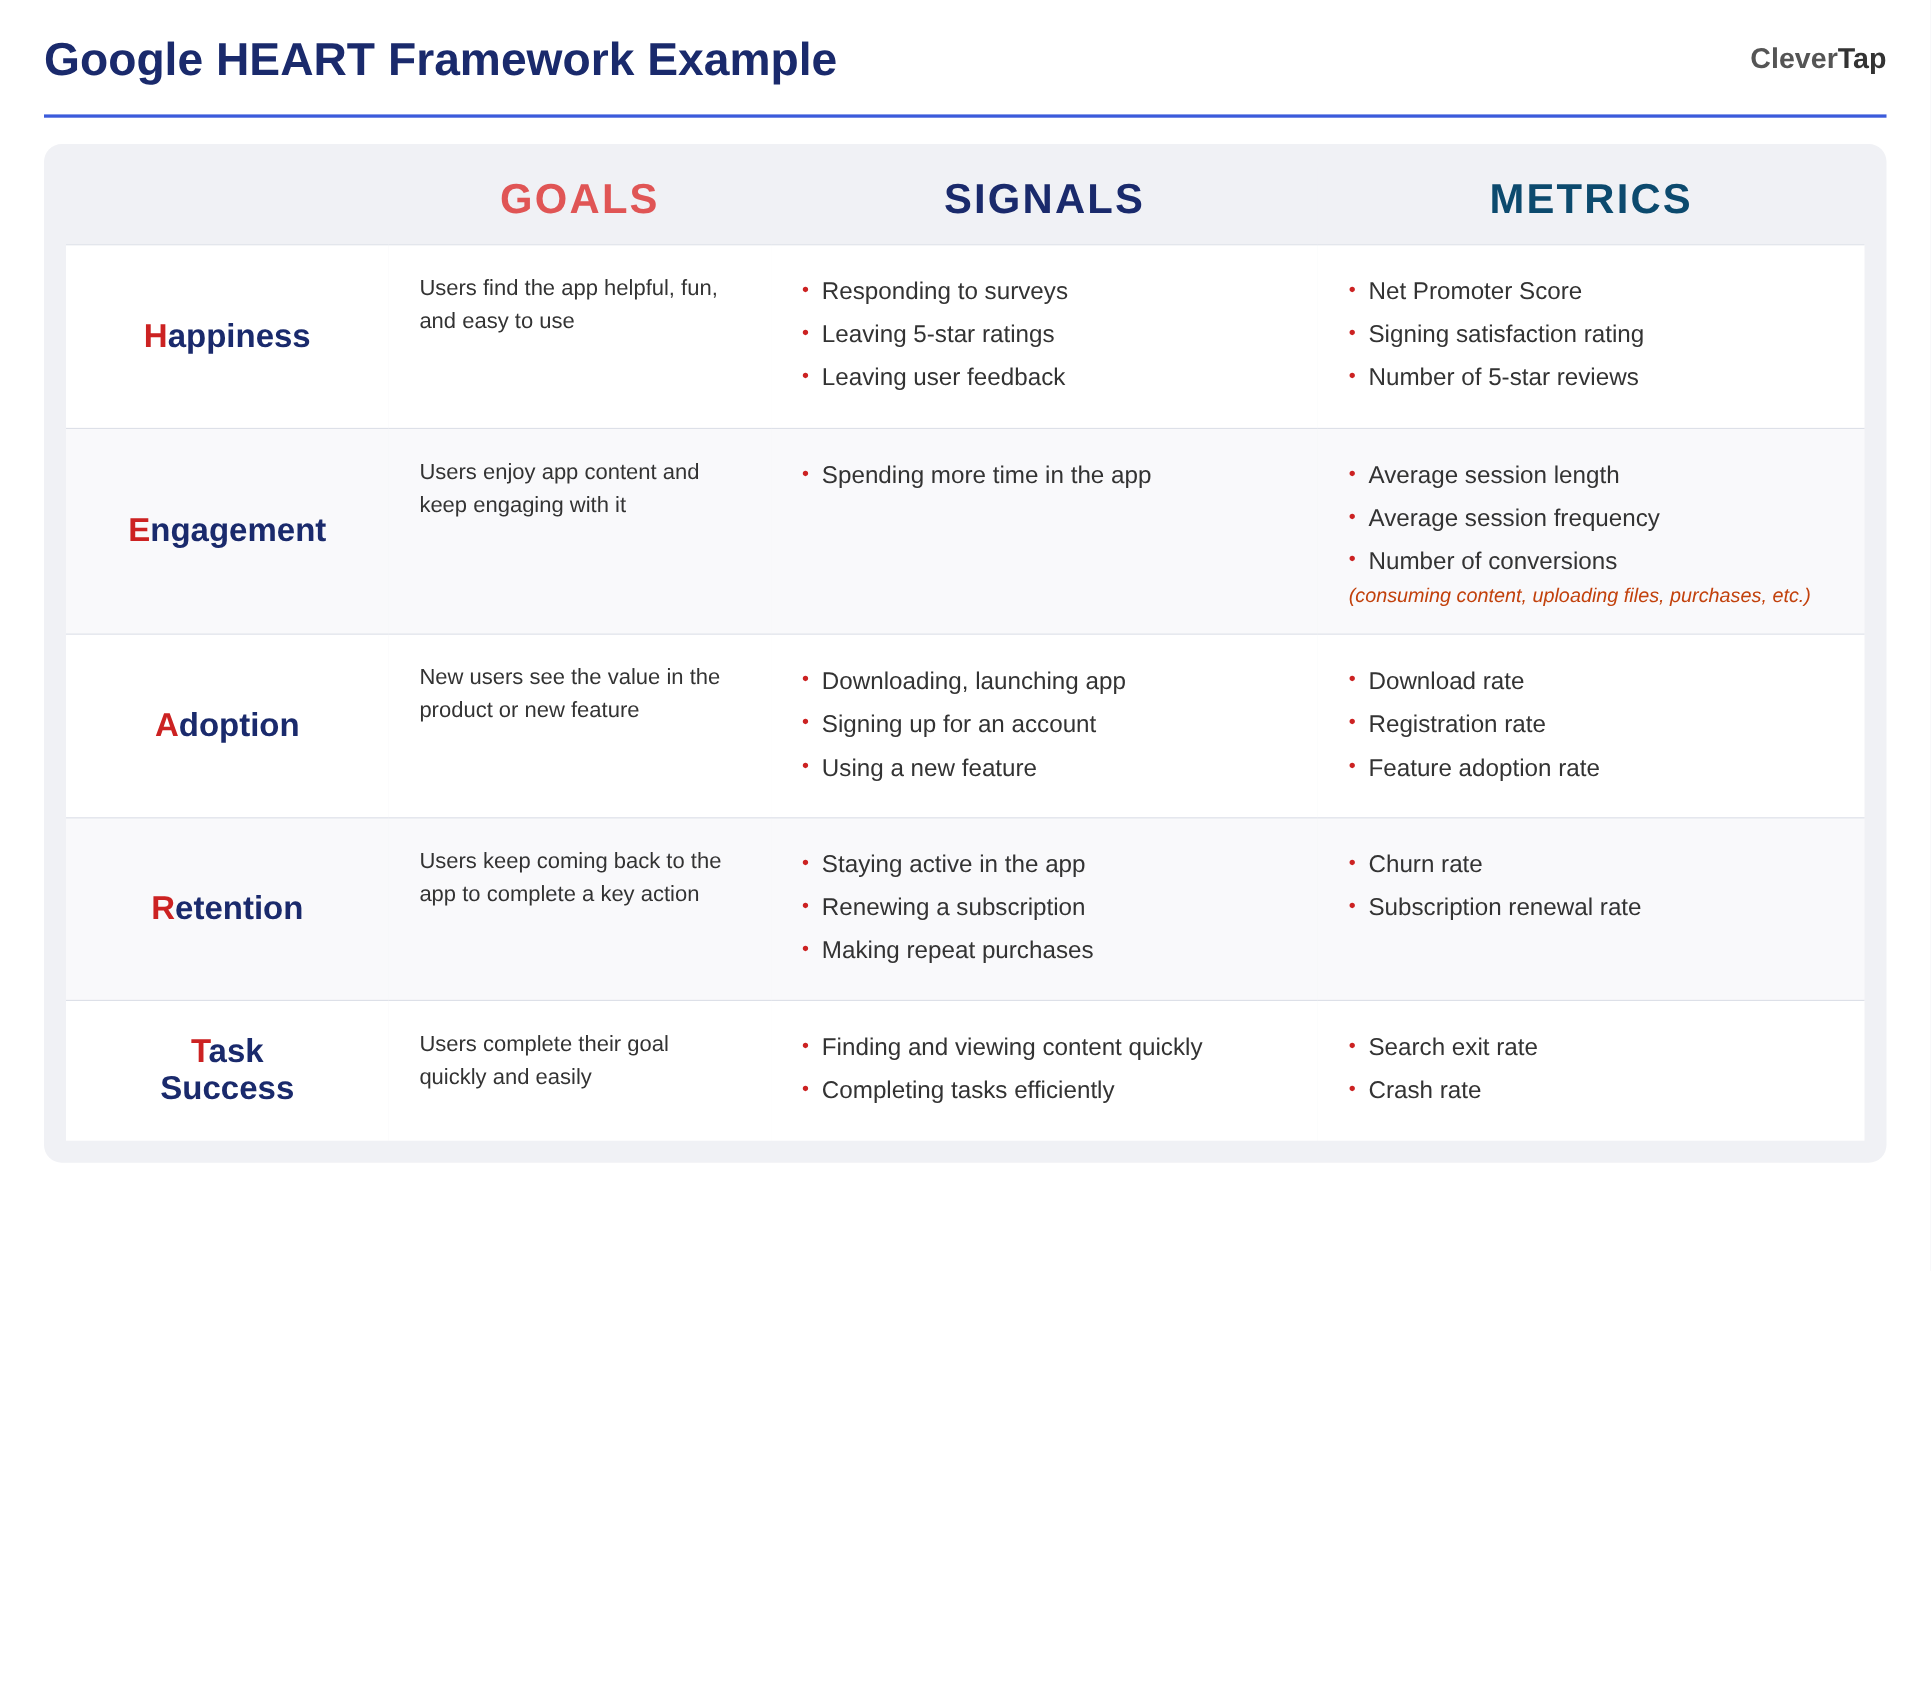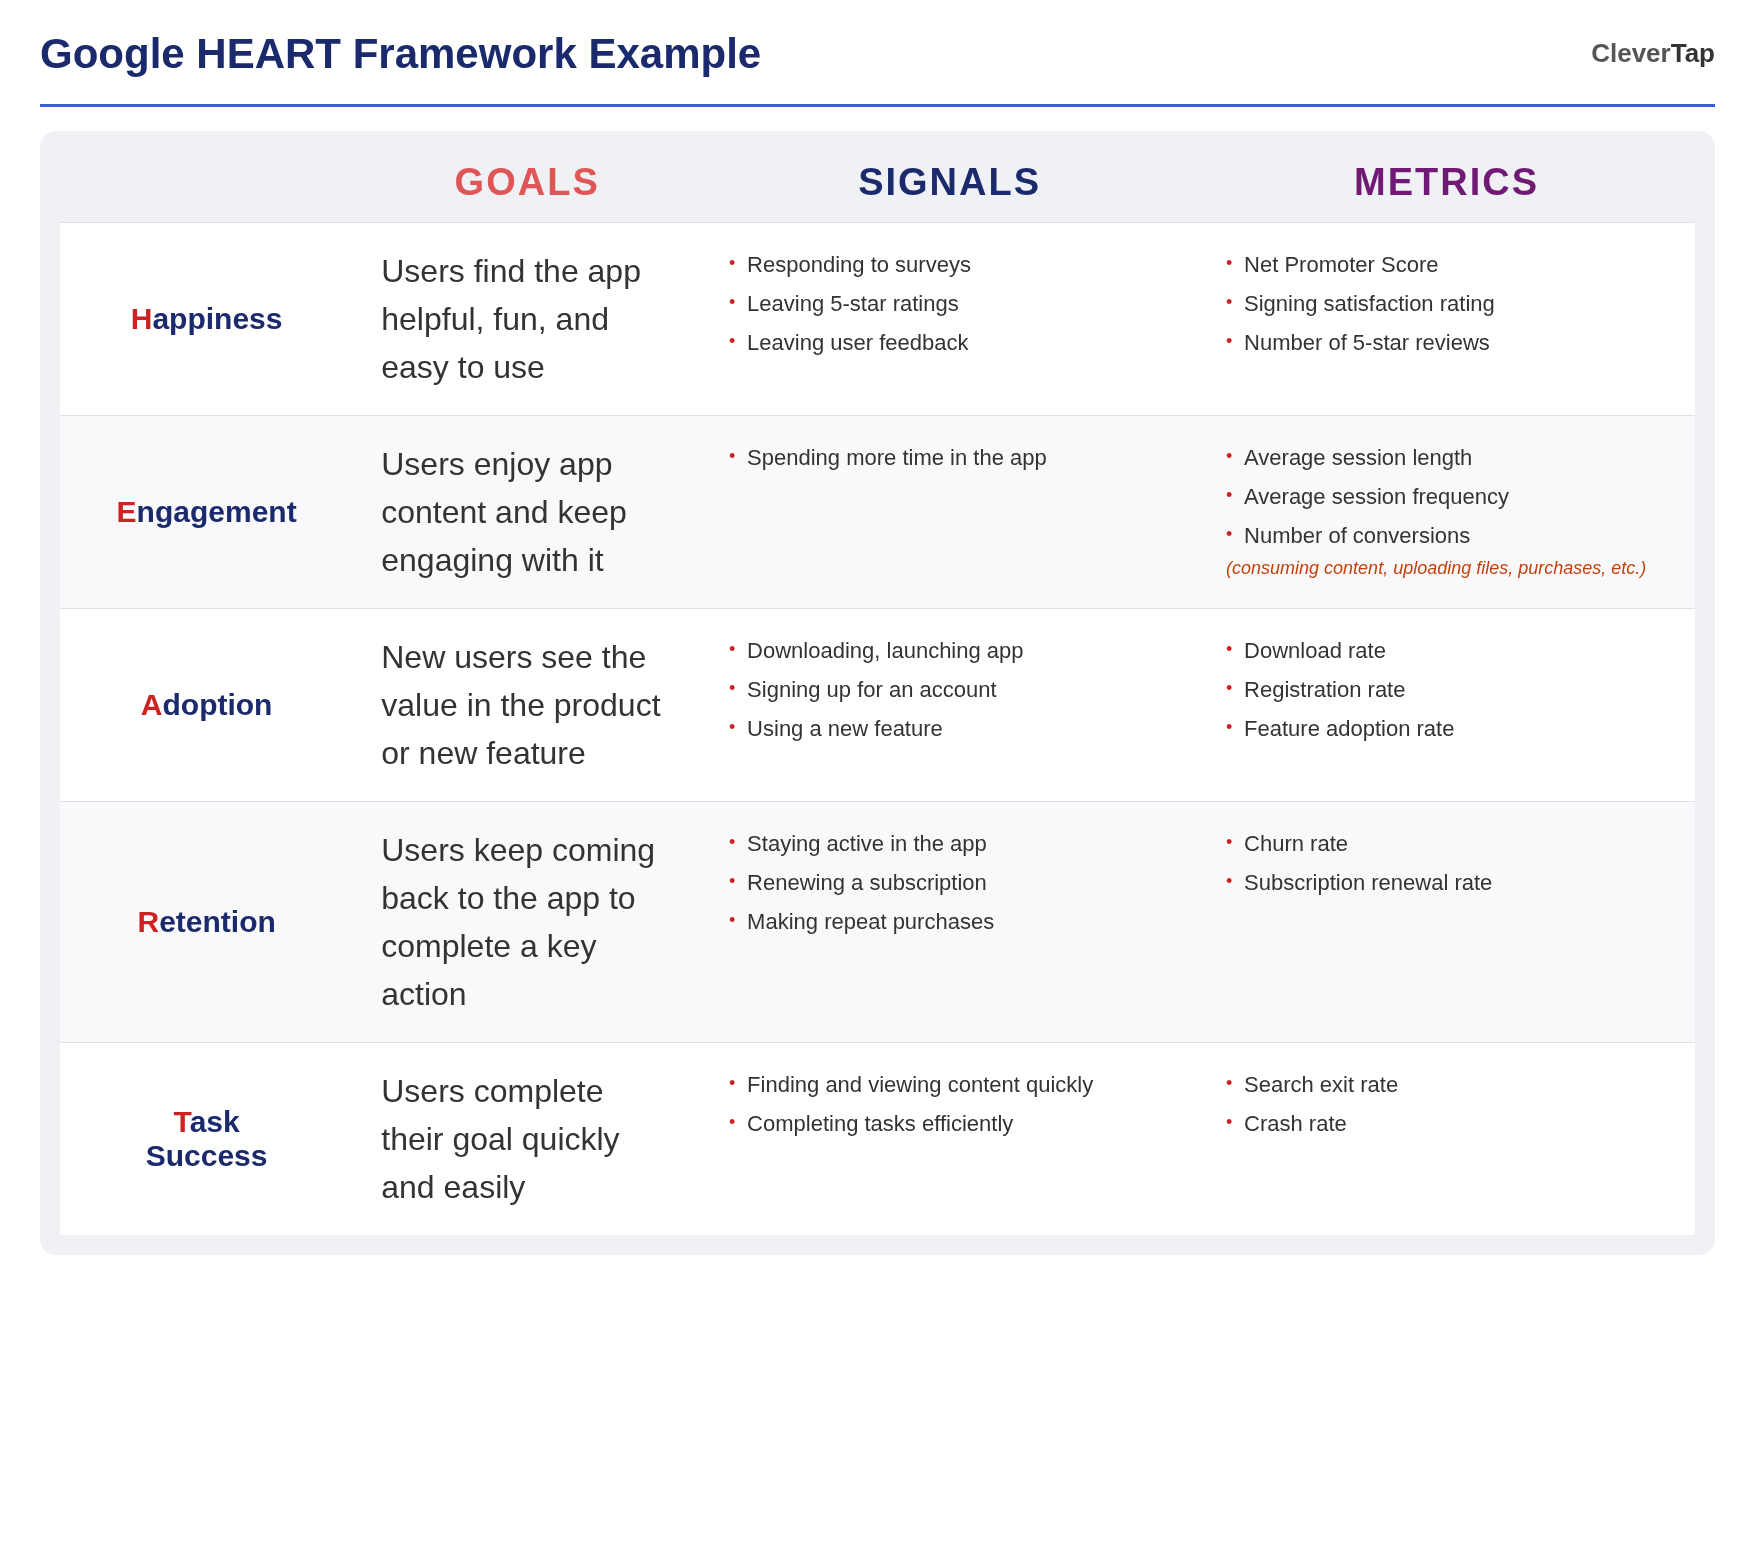--- a/index.html
+++ b/index.html
@@ -55,21 +55,21 @@
       letter-spacing: 2px;
       padding-bottom: 18px;
       padding-top: 10px;
       background: #f0f1f5;
     }
     .col-header-empty {
       width: 190px;
     }
     .col-goals { color: #e05555; }
     .col-signals { color: #1a2a6c; }
-    .col-metrics { color: #701a75; }
+    .col-metrics { color: #0c4a6e; }
 
     tbody tr {
       background: #f9f9fb;
     }
     tbody tr:nth-child(odd) {
       background: #ffffff;
     }
     
     tbody td {
       border-top: 1px solid #dde0e8;
@@ -80,21 +80,21 @@
       font-weight: 700;
       color: #1a2a6c;
       text-align: center;
       vertical-align: middle;
       width: 190px;
     }
     .row-label .first-letter {
       color: #cc2222;
     }
     .goal-text {
-      font-size: 32px;
+      font-size: 20px;
       color: #333;
       line-height: 1.5;
       font-weight: 400;
     }
     .bullet-list {
       list-style: none;
       padding: 0;
       margin: 0;
     }
     .bullet-list li {

